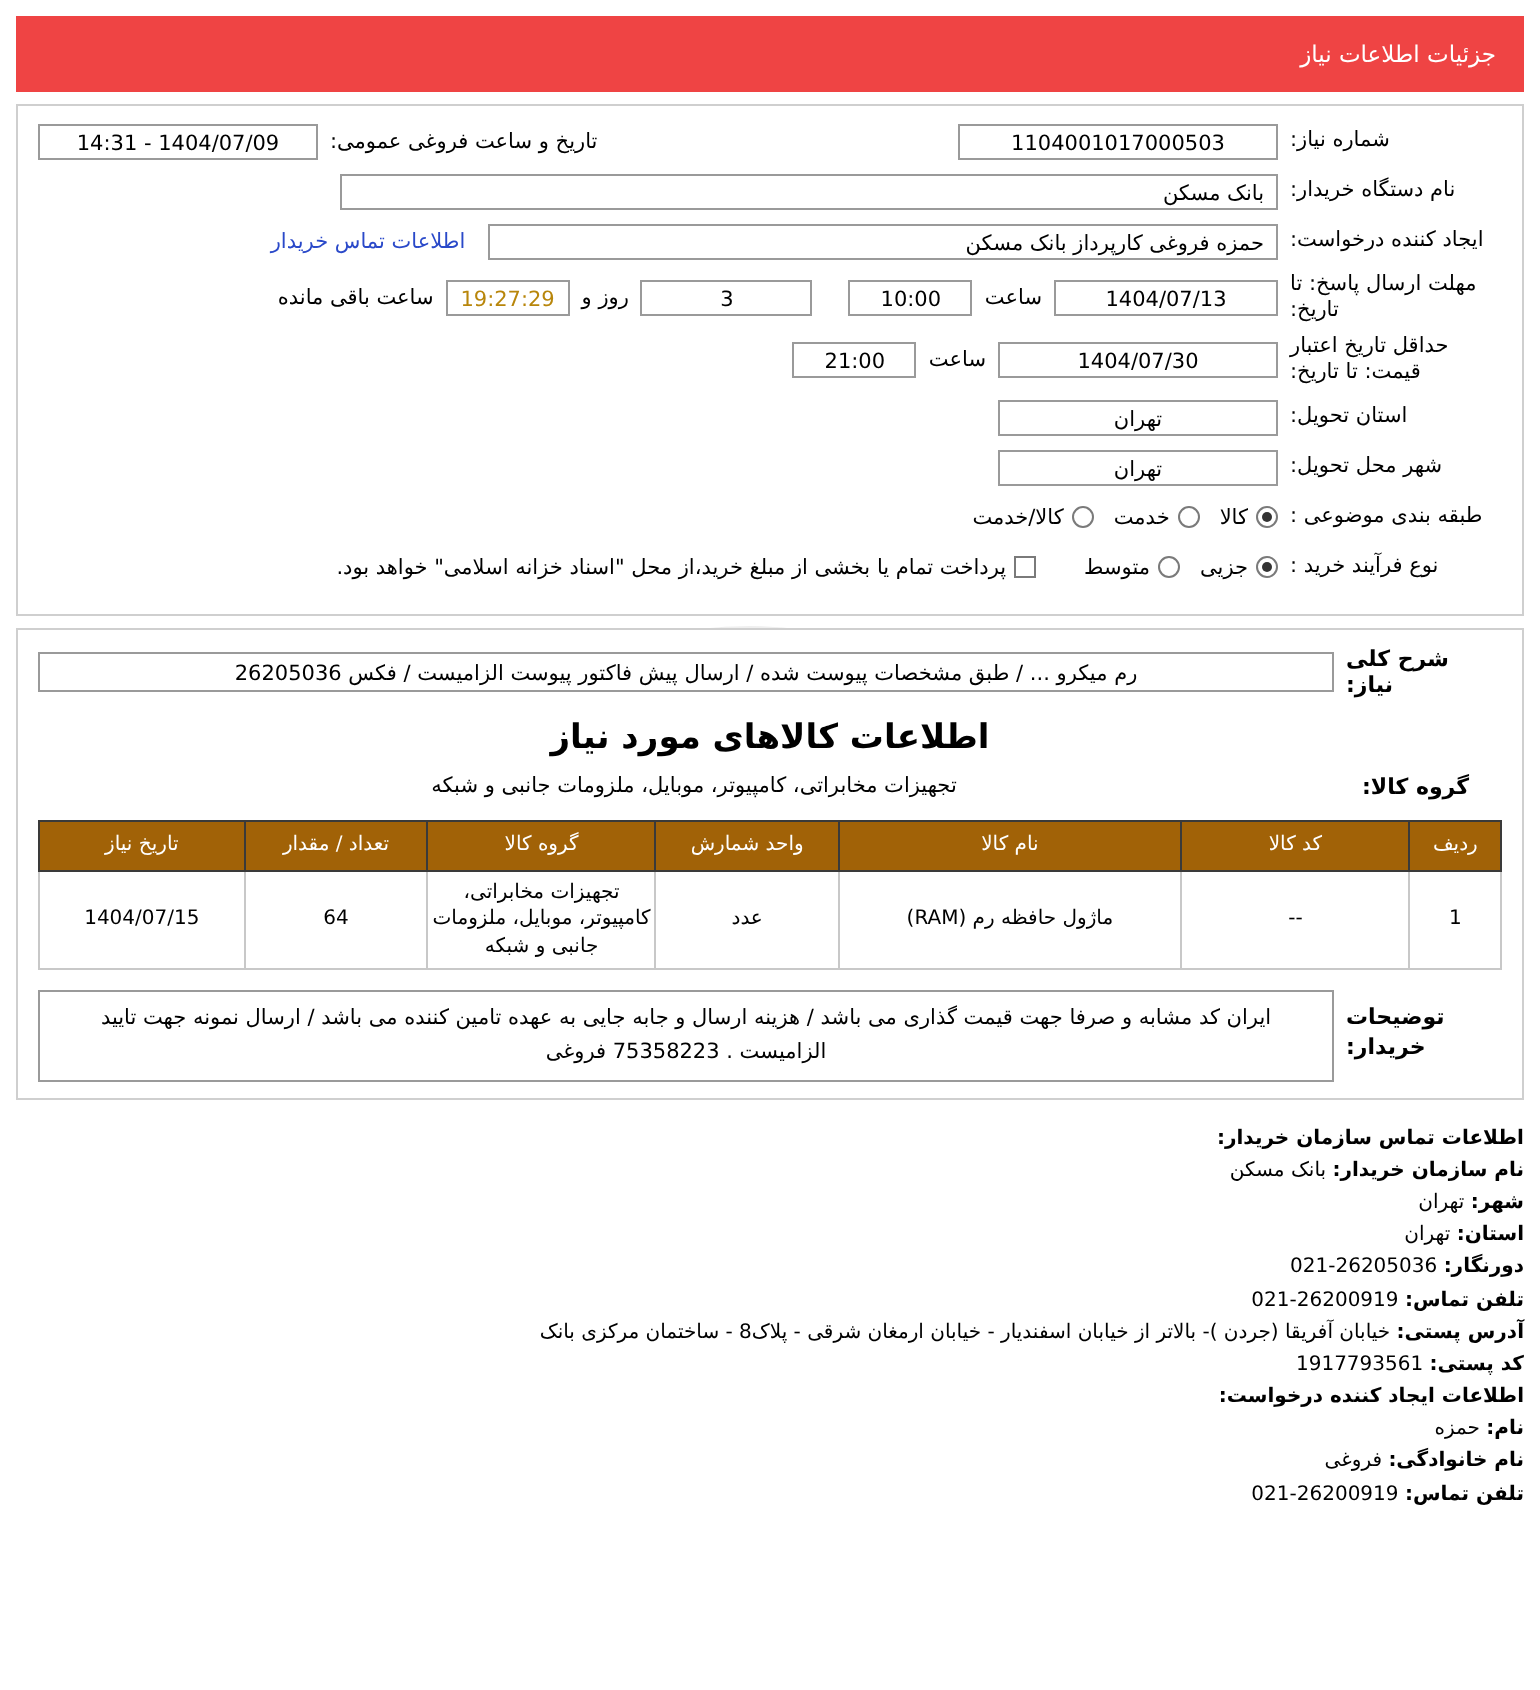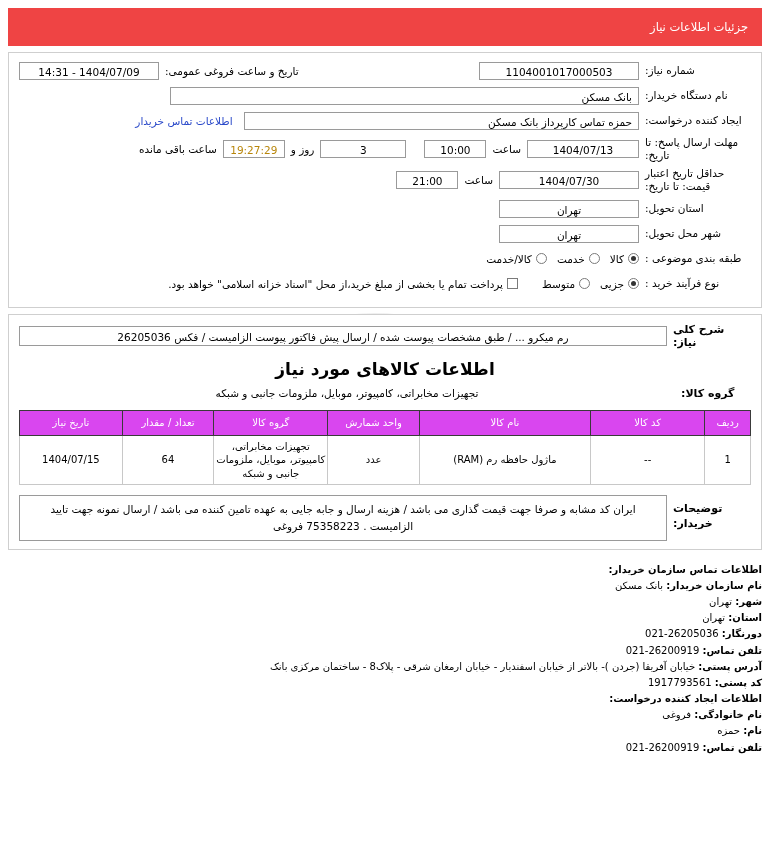--- a/index.html
+++ b/index.html
@@ -182,21 +182,21 @@
     font-size: 10.5px;
   }
   
   table.grid {
     width: 100%;
     border-collapse: collapse;
     font-size: 10px;
     table-layout: fixed;
   }
   table.grid th {
-    background: #d946ef;
+    background: #a16207;
     color: #fff;
     border: 1px solid #3a3a3a;
     height: 22px;
     font-weight: normal;
     font-size: 10px;
   }
   table.grid td {
     border: 1px solid #c8c8c8;
     text-align: center;
     padding: 4px 2px;
@@ -338,21 +338,21 @@
           <div class="fbox mid" style="width:140px">1404/07/09 - 14:31</div>
         </div>
 
         <div class="frow">
           <div class="flabel">نام دستگاه خریدار:</div>
           <div class="fbox xwide left-align" style="width:469px">بانک مسکن</div>
         </div>
 
         <div class="frow">
           <div class="flabel">ایجاد کننده درخواست:</div>
-          <div class="fbox left-align" style="width:395px">حمزه تماس کارپرداز بانک مسکن</div>
+          <div class="fbox left-align" style="width:395px">حمزه فروغی کارپرداز بانک مسکن</div>
           <div class="link-text" style="width:120px">اطلاعات تماس خریدار</div>
         </div>
 
         <div class="frow">
           <div class="flabel">مهلت ارسال پاسخ: تا تاریخ:</div>
           <div class="fbox mid" style="width:112px">1404/07/13</div>
           <div class="inline-label">ساعت</div>
           <div class="fbox tiny">10:00</div>
           <div style="width:18px"></div>
           <div class="fbox small" style="width:86px">3</div>
@@ -500,27 +500,27 @@
       <div>
         <b>آدرس پستی:</b>
         <span>خیابان آفریقا (جردن )- بالاتر از خیابان اسفندیار - خیابان ارمغان شرقی - پلاک8 - ساختمان مرکزی بانک</span>
       </div>
       <div>
         <b>کد پستی:</b>
         <span>1917793561</span>
       </div>
       <div class="hd">اطلاعات ایجاد کننده درخواست:</div>
       <div>
+        <b>نام:</b>
+        <span>حمزه</span>
+      </div>
+      <div>
         <b>نام خانوادگی:</b>
         <span>فروغی</span>
       </div>
       <div>
-        <b>نام:</b>
-        <span>حمزه</span>
-      </div>
-      <div>
         <b>تلفن تماس:</b>
         <span>26200919-021</span>
       </div>
     </div>
 
   </div>
 </div>
 
 </body></html>

